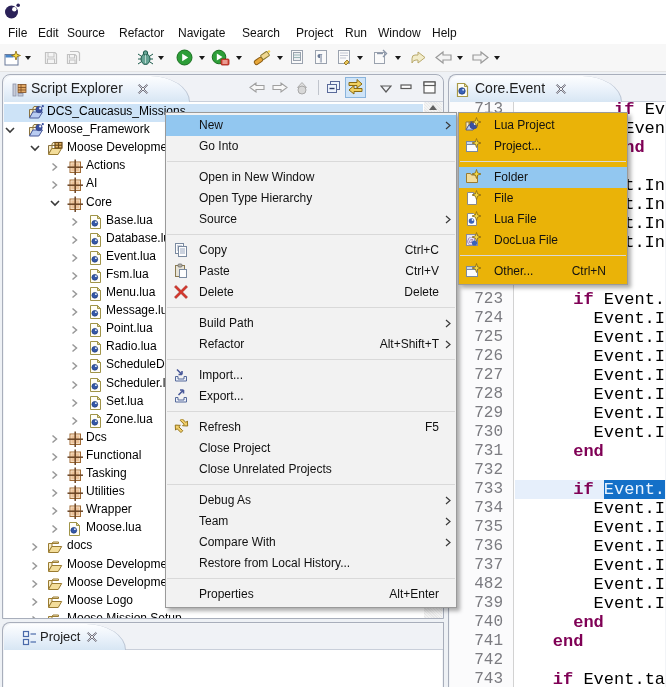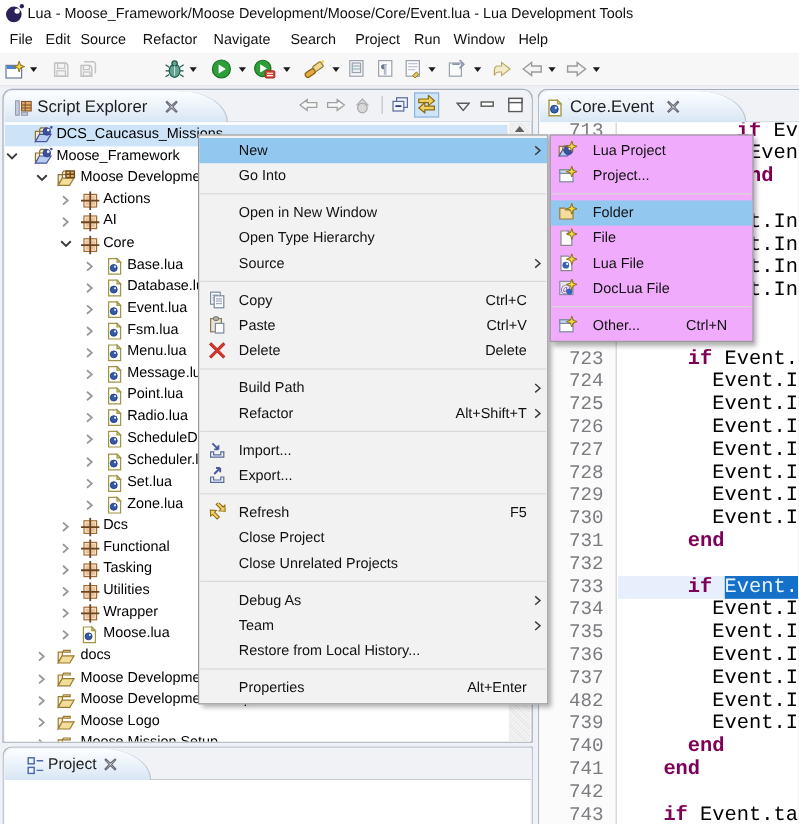--- a/index.html
+++ b/index.html
@@ -31,35 +31,34 @@
 .selblue { background:#1470c8; color:#eaf4ff; }
 .curline { background:#e6effb; }
 #cmenu { position:absolute; left:165px; top:112px; width:292px; background:#f2f2f2; border:1px solid #9a9a9a; box-shadow:3px 3px 4px rgba(0,0,0,0.32); z-index:50; padding:2px 0; }
 .ci { position:relative; height:21px; }
 .ci .cl2 { position:absolute; left:33px; top:3px; font-size:12px; color:#111; }
 .ci .acc { position:absolute; right:17px; top:3px; font-size:12px; color:#111; }
 .ci.dis .cl2 { color:#a8a8a8; }
 .ci.hl { background:#92c7f0; }
 .csep { height:10px; position:relative; }
 .csep:after { content:""; position:absolute; left:1px; right:1px; top:4px; border-top:1px solid #d9d9d9; }
-#smenu { position:absolute; left:458px; top:112px; width:170px; background:#f0abfc; border:1px solid #9a9a9a; box-shadow:3px 3px 4px rgba(0,0,0,0.32); z-index:51; padding:2px 0; }
+#smenu { position:absolute; left:458px; top:112px; width:170px; background:#eab308; border:1px solid #9a9a9a; box-shadow:3px 3px 4px rgba(0,0,0,0.32); z-index:51; padding:2px 0; }
 .si { position:relative; height:21px; }
 .si .sl { position:absolute; left:35px; top:3px; font-size:12px; color:#111; }
 .si .acc { position:absolute; right:21px; top:3px; font-size:12px; color:#111; }
 .si.hl { background:#92c7f0; }
 </style>
 </head>
 <body>
 <div id="titlebar">
   <svg style="position:absolute;left:3px;top:2px" width="18" height="18" viewBox="0 0 18 18">
       <circle cx="8.5" cy="10" r="6.5" fill="#2b2158"></circle>
       <circle cx="11.3" cy="7.2" r="2.2" fill="#ffffff"></circle>
       <circle cx="15.2" cy="3.2" r="1.8" fill="#2b2158"></circle>
     </svg>
-  <div class="ttext">Lua - Moose_Framework/Moose Development/Moose/Core/Event.lua - Lua Development Tools</div>
 </div>
 <div id="menubar">
   <div class="mitem" style="left:8px">File</div>
   <div class="mitem" style="left:38px">Edit</div>
   <div class="mitem" style="left:67px">Source</div>
   <div class="mitem" style="left:119px">Refactor</div>
   <div class="mitem" style="left:178px">Navigate</div>
   <div class="mitem" style="left:242px">Search</div>
   <div class="mitem" style="left:296px">Project</div>
   <div class="mitem" style="left:345px">Run</div>
@@ -759,20 +758,26 @@
         <polyline points="1,1 5,4.5 1,8" fill="none" stroke="#3a3a3a" stroke-width="1.2"></polyline>
       </svg>
     </div>
 <div class="ci">
       <div class="cl2">Team</div>
       <svg style="position:absolute;right:5px;top:6px" width="6" height="10" viewBox="0 0 6 10">
         <polyline points="1,1 5,4.5 1,8" fill="none" stroke="#3a3a3a" stroke-width="1.2"></polyline>
       </svg>
     </div>
 <div class="ci">
+      <div class="cl2">Compare With</div>
+      <svg style="position:absolute;right:5px;top:6px" width="6" height="10" viewBox="0 0 6 10">
+        <polyline points="1,1 5,4.5 1,8" fill="none" stroke="#3a3a3a" stroke-width="1.2"></polyline>
+      </svg>
+    </div>
+<div class="ci">
       <div class="cl2">Restore from Local History...</div>
     </div>
 <div class="csep"></div>
 <div class="ci">
       <div class="cl2">Properties</div>
       <div class="acc">Alt+Enter</div>
     </div>
 </div>
 <div id="smenu">
 <div class="si">

